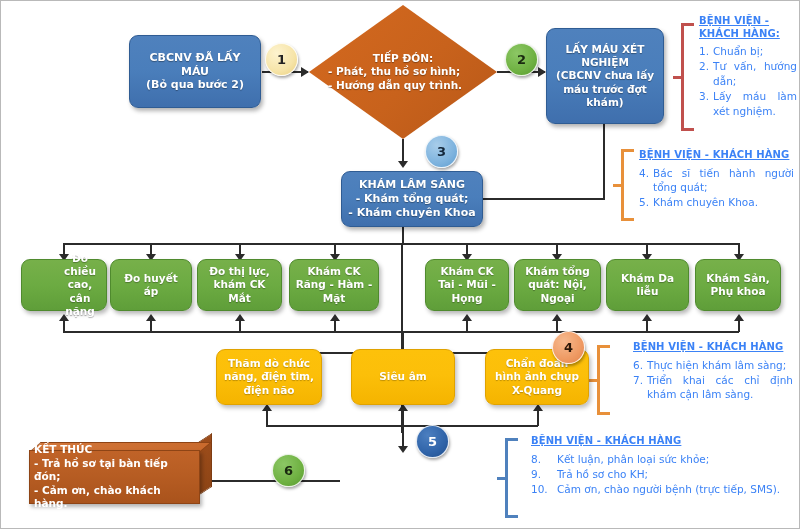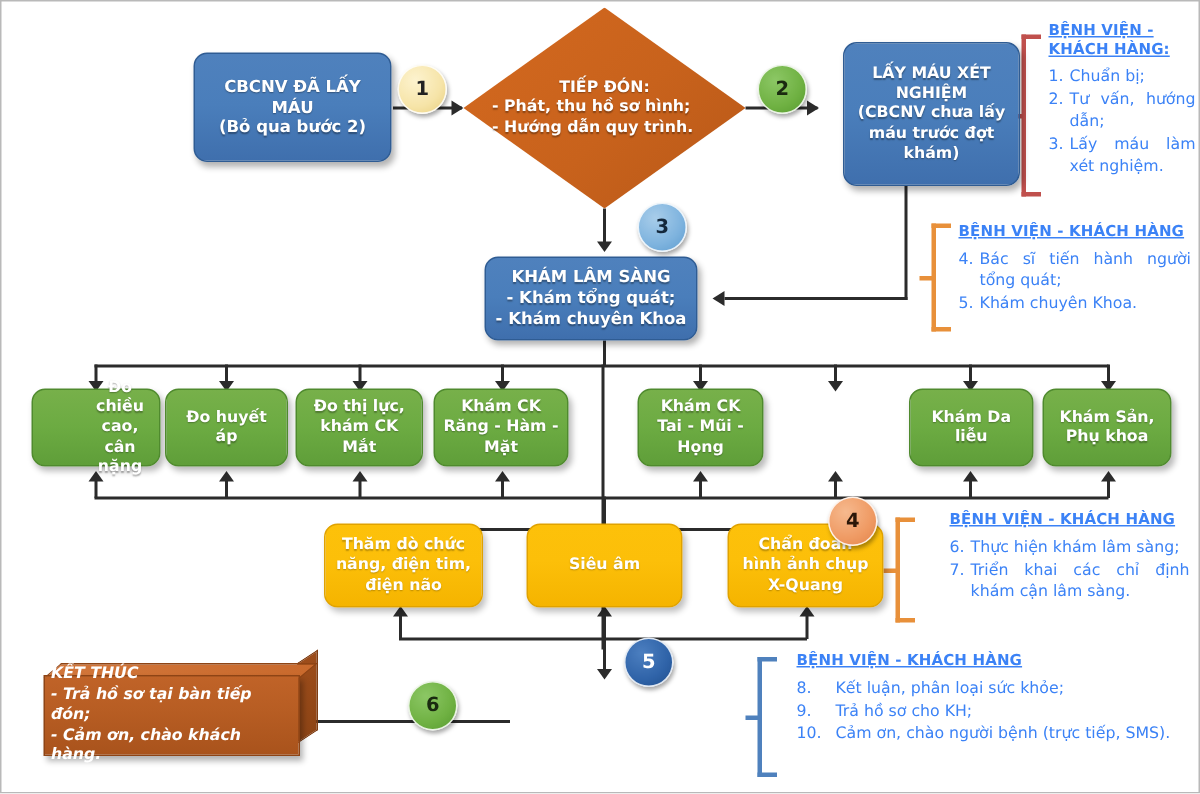--- a/index.html
+++ b/index.html
@@ -144,21 +144,21 @@
 
   <div class="diamond" style="left:308px;top:4px;width:188px;height:134px;">
     <div class="dshape"></div>
     <div class="dtxt">
       <span class="hdr">TIẾP ĐÓN:</span>
       <span>- Phát, thu hồ sơ hình;</span><br>
       <span>- Hướng dẫn quy trình.</span>
     </div>
   </div>
 
-  <div class="node blue" style="left:545px;top:27px;width:118px;height:96px;font-size:10.5px;margin-left:16px;">
+  <div class="node blue" style="left:545px;top:27px;width:118px;height:96px;font-size:10.5px;">
     <span class="txt" style="white-space:pre-line;">LẤY MÁU XÉT NGHIỆM
 (CBCNV chưa lấy máu trước đợt khám)</span>
   </div>
 
   <div class="ln lnh" style="left:261px;top:70px;width:46px;"></div>
   <div class="arw arw-r" style="left:300px;top:66px;"></div>
 
   <div class="ln lnh" style="left:496px;top:70px;width:48px;"></div>
   <div class="arw arw-r" style="left:537px;top:66px;"></div>
 
@@ -186,21 +186,21 @@
         <span class="num">2.</span>
         <span class="body">Tư vấn, hướng dẫn;</span>
       </li>
       <li>
         <span class="num">3.</span>
         <span class="body">Lấy máu làm xét nghiệm.</span>
       </li>
     </ol>
   </div>
 
-  <div class="node blue" style="left:322px;top:170px;width:142px;height:56px;font-size:11px;">
+  <div class="node blue" style="left:340px;top:170px;width:142px;height:56px;font-size:11px;">
     <span class="txt" style="white-space:pre-line;text-align:center;">KHÁM LÂM SÀNG
 - Khám tổng quát;
 - Khám chuyên Khoa</span>
   </div>
 
   <div class="ln lnv" style="left:401px;top:138px;height:24px;"></div>
   <div class="arw arw-d" style="left:397px;top:160px;"></div>
 
   <div class="ln lnv" style="left:602px;top:123px;height:76px;"></div>
   <div class="ln lnh" style="left:482px;top:197px;width:122px;"></div>
@@ -260,20 +260,23 @@
     <span class="txt">Đo huyết áp</span>
   </div>
   <div class="node green" style="left:196px;top:258px;width:85px;height:52px;font-size:10.5px;">
     <span class="txt">Đo thị lực, khám CK Mắt</span>
   </div>
   <div class="node green" style="left:288px;top:258px;width:90px;height:52px;font-size:10.5px;">
     <span class="txt">Khám CK Răng - Hàm - Mặt</span>
   </div>
   <div class="node green" style="left:424px;top:258px;width:84px;height:52px;font-size:10.5px;">
     <span class="txt">Khám CK Tai - Mũi - Họng</span>
+  </div>
+  <div class="node green" style="left:513px;top:258px;width:87px;height:52px;font-size:10.5px;">
+    <span class="txt">Khám tổng quát: Nội, Ngoại</span>
   </div>
   <div class="node green" style="left:605px;top:258px;width:83px;height:52px;font-size:10.5px;">
     <span class="txt">Khám Da liễu</span>
   </div>
   <div class="node green" style="left:694px;top:258px;width:86px;height:52px;font-size:10.5px;">
     <span class="txt">Khám Sản, Phụ khoa</span>
   </div>
 
   <div class="ln lnh" style="left:62px;top:330px;width:676px;"></div>
   <div class="ln lnv" style="left:62px;top:318px;height:13px;"></div>
@@ -355,21 +358,21 @@
   <div class="ln lnh" style="left:208px;top:479px;width:131px;"></div>
   <div class="arw arw-l" style="left:200px;top:475px;"></div>
 
   <div class="circ c-green" style="left:271px;top:453px;">
     <span>6</span>
   </div>
 
   <div class="box3d" style="left:28px;top:441px;width:183px;height:62px;">
     <div class="side"></div>
     <div class="top"></div>
-    <div class="face" style="font-size:10.5px;font-style:italic;">
+    <div class="face" style="font-size:10.5px;">
       <span class="txt" style="white-space:pre-line;padding:0 4px;">KẾT THÚC
 - Trả hồ sơ tại bàn tiếp đón;
 - Cảm ơn, chào khách hàng.</span>
     </div>
   </div>
 
   <div class="brk" style="left:496px;top:437px;width:24px;height:80px;">
     <div class="bv" style="background:#4f81bd;"></div>
     <div class="bt" style="background:#4f81bd;"></div>
     <div class="bb" style="background:#4f81bd;"></div>

